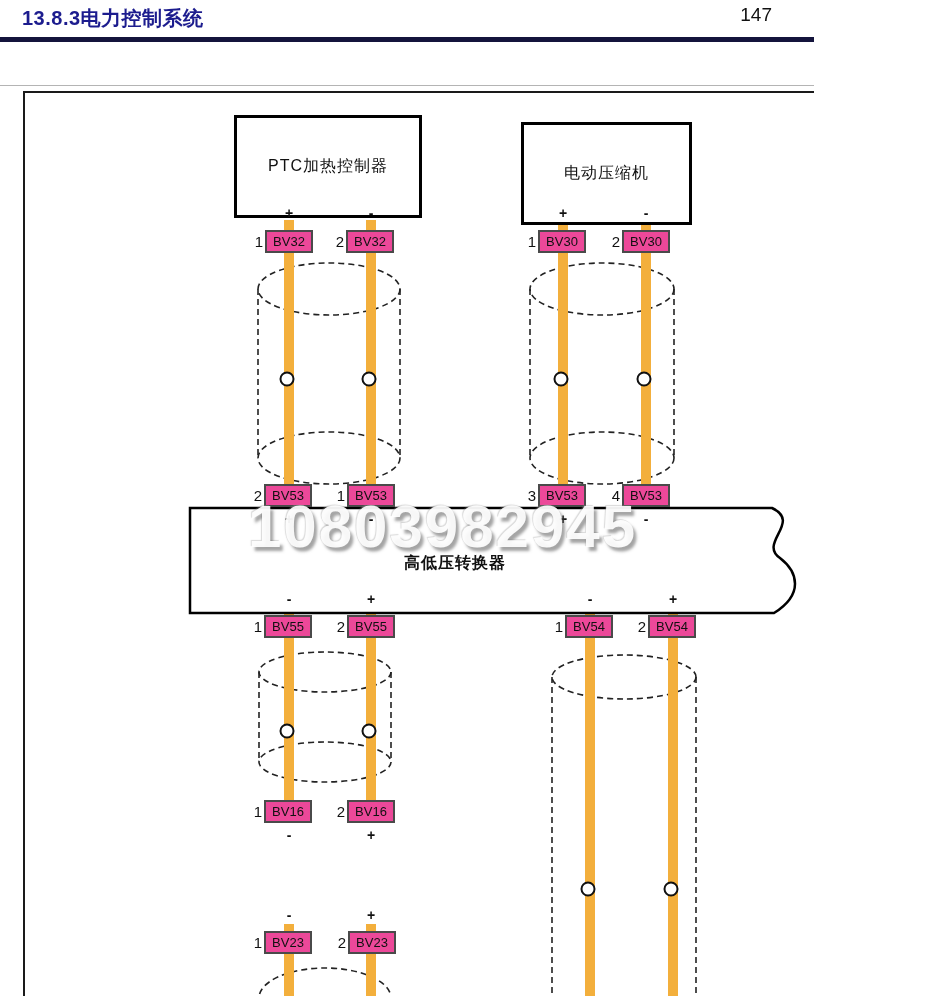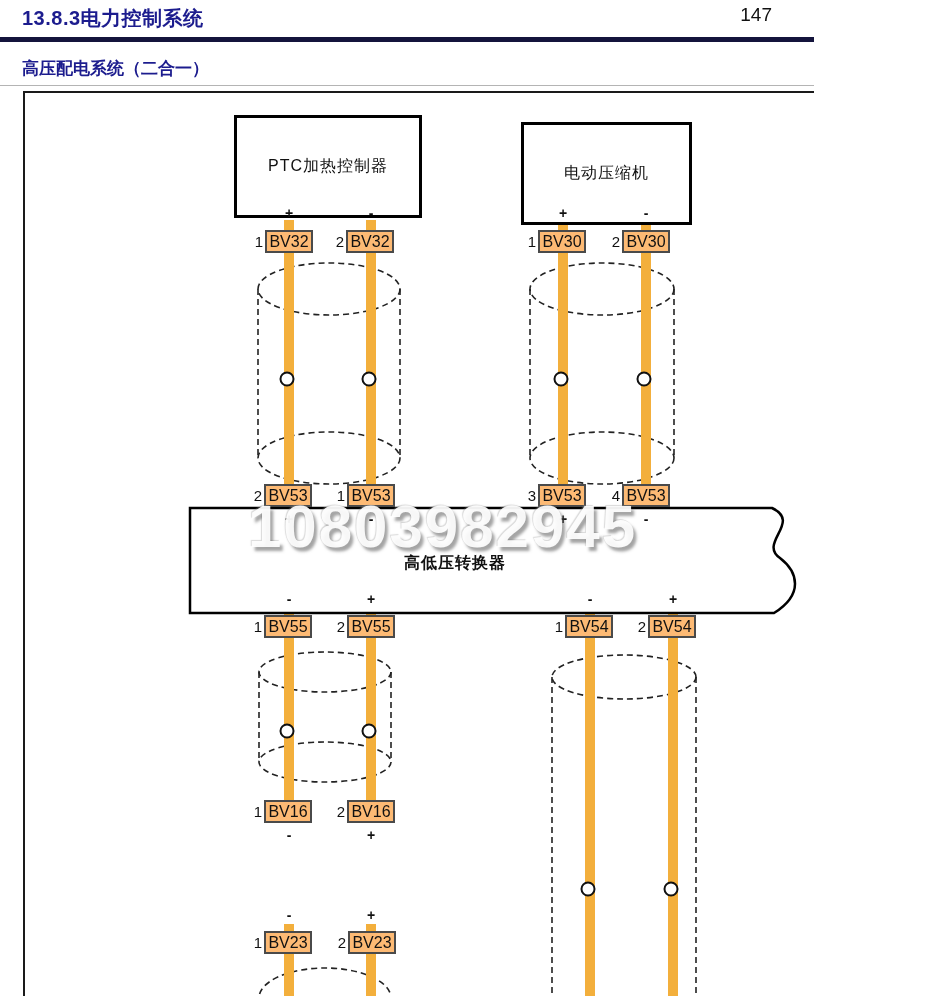--- a/index.html
+++ b/index.html
@@ -47,41 +47,40 @@
   }
   
   .term{
     position:absolute;transform:translateX(-50%);font-size:14px;line-height:14px;
     color:#111;z-index:2;font-weight:bold;
   }
   
   .conn{position:absolute;height:23px;display:flex;align-items:stretch;z-index:2;}
   .pin{width:16px;text-align:right;padding-right:2px;font-size:15px;line-height:23px;color:#111;}
   .tag{
-    width:44px;border:2px solid #4a4a4a;background:#fdba74;font-size:16px;color:#111;
+    width:44px;border:2px solid #4a4a4a;background:#ec4899;font-size:13px;color:#111;
     display:flex;align-items:center;justify-content:center;
   }
   
   .wm{
     position:absolute;z-index:5;font-weight:bold;color:rgba(255,255,255,0.92);
     text-shadow:3px 4px 3px rgba(90,90,90,0.55),-1px -1px 1px rgba(150,150,150,0.35);
     pointer-events:none;white-space:nowrap;
   }
   .wm1{left:296px;top:424px;font-size:58px;letter-spacing:6px;}
   .wm2{left:248px;top:492px;font-size:60px;letter-spacing:2px;}
 </style>
 </head>
 <body>
 
 <div class="page">
 
   <div class="hdr-title">13.8.3电力控制系统</div>
   <div class="hdr-page">147</div>
   <div class="hdr-bar"></div>
-  <div class="hdr-sub">高压配电系统（二合一）</div>
   <div class="hdr-thinline"></div>
 
   <div class="frame"></div>
 
   <svg class="overlay" viewBox="0 0 929 996">
     <g class="dash">
 
       <ellipse cx="329" cy="289" rx="71" ry="26"></ellipse>
       <line x1="258" y1="289" x2="258" y2="458"></line>
       <line x1="400" y1="289" x2="400" y2="458"></line>

